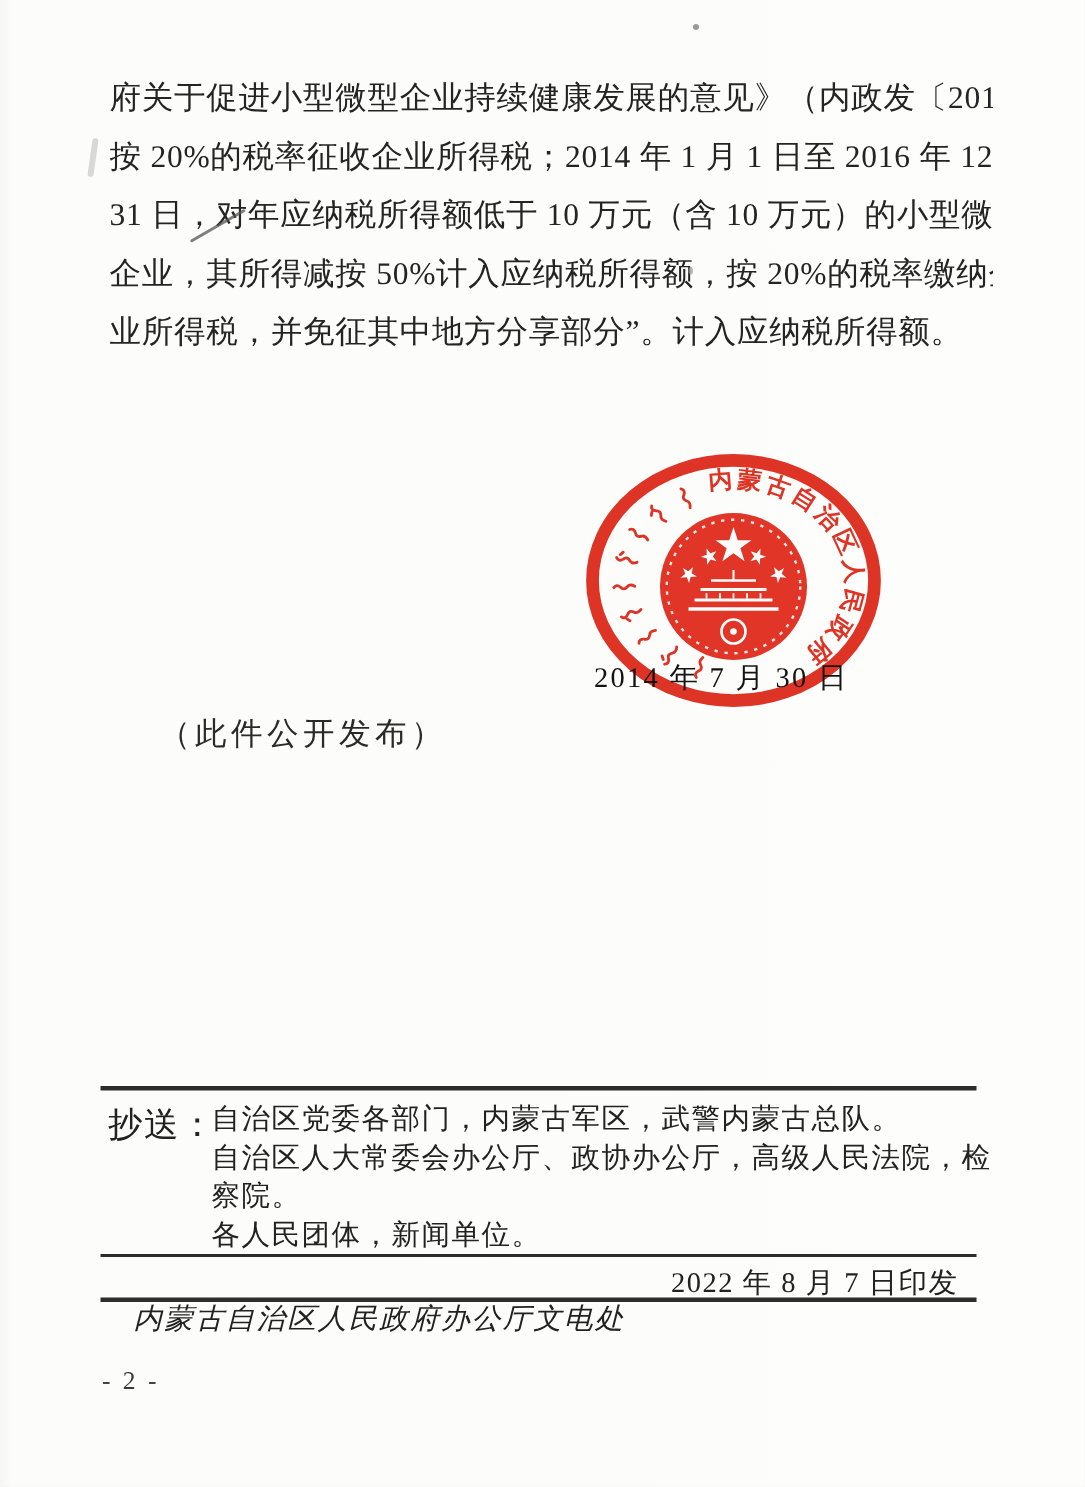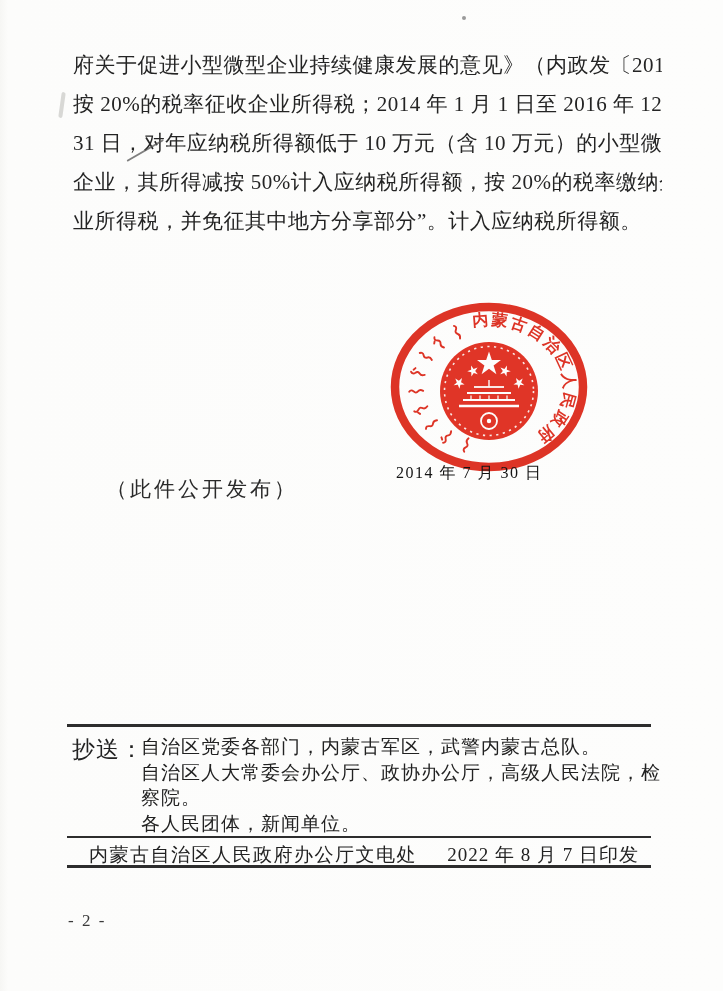--- a/index.html
+++ b/index.html
@@ -31,22 +31,22 @@
     border-radius:2px;
   }
   .speck{position:absolute;background:#9a9a9a;border-radius:50%;}
   .edge-smudge{
     position:absolute;left:60px;top:92px;width:4px;height:26px;
     background:#b9b9b6;opacity:.55;border-radius:3px;transform:rotate(8deg);
   }
   
   .seal{position:absolute;left:389px;top:301px;width:200px;height:172px;opacity:.95;}
   .seal-date{
-    position:absolute;left:396px;top:463px;width:230px;
-    font-size:16px;letter-spacing:1.5px;color:#141414;
+    position:absolute;left:396px;top:439px;width:230px;
+    font-size:19px;letter-spacing:1.5px;color:#141414;
     mix-blend-mode:darken;white-space:nowrap;
   }
   .public-note{
     position:absolute;left:106px;top:475px;
     font-size:21px;letter-spacing:3px;color:#2a2a2a;white-space:nowrap;
   }
   
   .rule{position:absolute;left:67px;width:584px;background:#2d2d2d;}
   .rule-1{top:724px;height:3px;}
   .rule-2{top:836px;height:2px;}
@@ -54,22 +54,22 @@
   .cc-label{
     position:absolute;left:72px;top:734px;font-size:23px;
     color:#222;letter-spacing:1px;white-space:nowrap;
   }
   .cc-lines{
     position:absolute;left:141px;top:734px;width:515px;
     font-size:19px;line-height:25.5px;color:#222;letter-spacing:1px;
   }
   .cc-lines div{white-space:nowrap;}
   .imprint-issuer{
-    position:absolute;left:89px;top:842px;font-size:19px;
-    color:#222;letter-spacing:1.5px;white-space:nowrap;
+    position:absolute;left:89px;top:866px;font-size:19px;
+    color:#222;letter-spacing:1.5px;white-space:nowrap;font-style:italic;
   }
   .imprint-date{
     position:absolute;right:84px;top:842px;font-size:19px;
     color:#222;letter-spacing:1px;white-space:nowrap;
   }
   .page-number{
     position:absolute;left:68px;top:911px;font-size:17px;
     color:#3a3a3a;letter-spacing:2px;white-space:nowrap;
   }
 </style>

